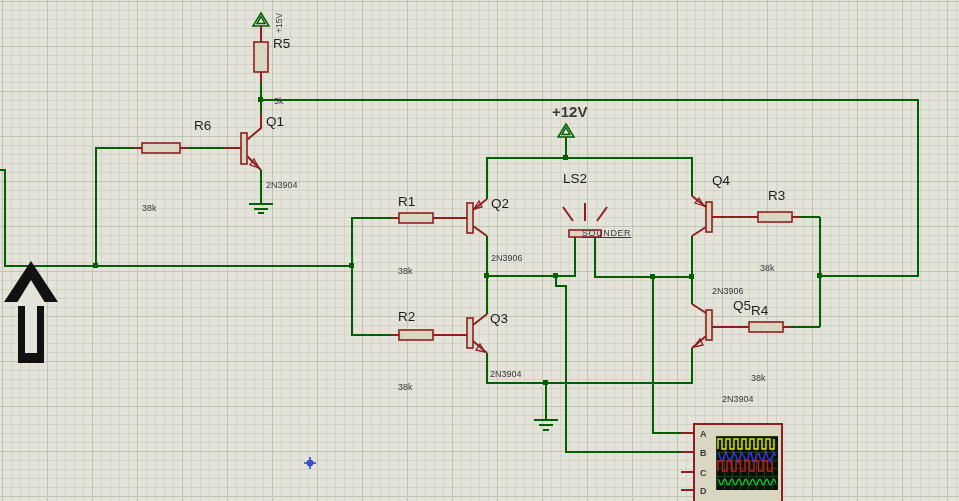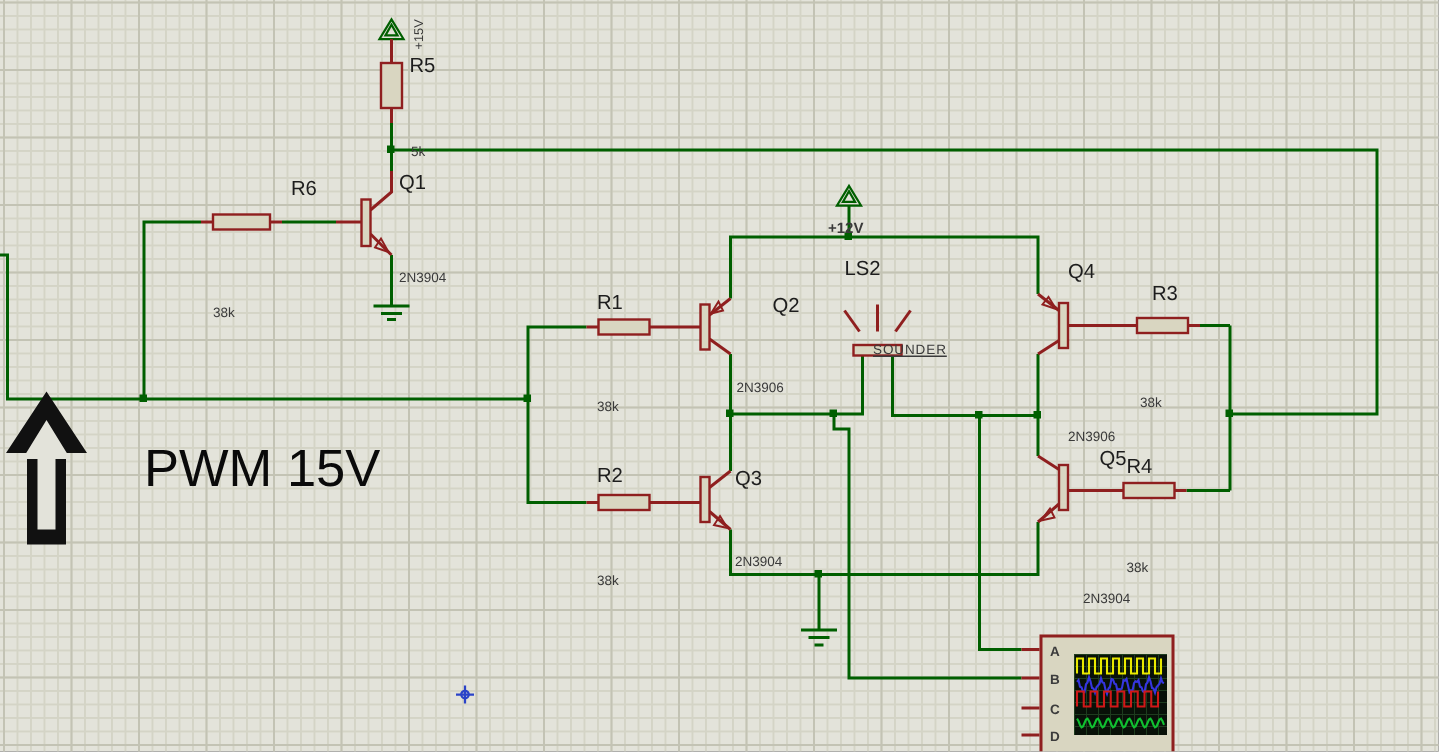--- a/index.html
+++ b/index.html
@@ -21,21 +21,21 @@
   .body{fill:var(--component-fill,#d9d6c1);stroke:var(--component,#8f1f1f);stroke-width:1.6;}
   .dot{fill:var(--wire,#005f00);}
   .pwr{stroke:var(--wire,#005f00);stroke-width:1.5;fill:none;}
   .gnd{stroke:var(--wire,#005f00);stroke-width:2;}
   .arrowh{fill:none;stroke:var(--component,#8f1f1f);stroke-width:1.3;}
   .marker{stroke:var(--marker,#2a43c8);stroke-width:1.5;fill:none;}
   .pwm-arrow{fill:#111;}
   .pwm-arrow-inner{fill:var(--background,#e3e3da);}
   .lbl{position:absolute;color:var(--text,#1d1d1d);font-size:13.5px;white-space:nowrap;}
   .val{position:absolute;color:var(--value-text,#3a3a3a);font-size:9px;white-space:nowrap;margin-top:40px;}
-  .pwrlbl{position:absolute;color:var(--value-text,#3a3a3a);font-size:10px;font-weight:bold;white-space:nowrap;margin-top:44px;}
+  .pwrlbl{position:absolute;color:var(--value-text,#3a3a3a);font-size:15px;font-weight:bold;white-space:nowrap;}
   .vtext{position:absolute;color:var(--value-text,#3a3a3a);font-size:8.5px;transform:rotate(-90deg);transform-origin:0 0;white-space:nowrap;}
   .annotation{position:absolute;color:var(--annotation,#0a0a0a);font-size:35px;white-space:nowrap;}
   .scope-body{position:absolute;left:693px;top:423px;width:90px;height:90px;
     background:var(--component-fill,#d9d6c1);border:2px solid var(--component,#8f1f1f);box-sizing:border-box;}
   .scope-screen{position:absolute;left:21px;top:11px;width:62px;height:54px;
     background-color:var(--scope-screen,#081108);
     background-image:
       linear-gradient(var(--scope-grid,#1e3c1e) 1px, transparent 1px),
       linear-gradient(90deg, var(--scope-grid,#1e3c1e) 1px, transparent 1px);
     background-size:8px 8px;}
@@ -200,25 +200,24 @@
   <div class="vtext" style="left:274px;top:33px;">+15V</div>
   <div class="lbl" style="left:273px;top:36px;">R5</div>
   <div class="val" style="left:274px;top:56px;">5k</div>
 
   <div class="lbl" style="left:150px;top:118px;margin-left:44px;">R6</div>
   <div class="val" style="left:142px;top:163px;">38k</div>
 
   <div class="lbl" style="left:266px;top:114px;">Q1</div>
   <div class="val" style="left:266px;top:140px;">2N3904</div>
 
-  <div class="annotation" style="left:96px;top:293px;">PWM 15V</div>
 
   <div class="lbl" style="left:398px;top:194px;">R1</div>
   <div class="val" style="left:398px;top:226px;">38k</div>
-  <div class="lbl" style="left:491px;top:196px;margin-left:24px;">Q2</div>
+  <div class="lbl" style="left:491px;top:196px;">Q2</div>
   <div class="val" style="left:491px;top:213px;">2N3906</div>
 
   <div class="lbl" style="left:398px;top:309px;">R2</div>
   <div class="val" style="left:398px;top:342px;">38k</div>
   <div class="lbl" style="left:490px;top:311px;">Q3</div>
   <div class="val" style="left:490px;top:329px;">2N3904</div>
 
   <div class="lbl" style="left:563px;top:171px;text-align:right;">LS2</div>
   <div class="val" style="left:582px;top:188px;letter-spacing:0.6px;text-decoration:underline;">SOUNDER</div>
   <div class="pwrlbl" style="left:552px;top:103px;">+12V</div>

